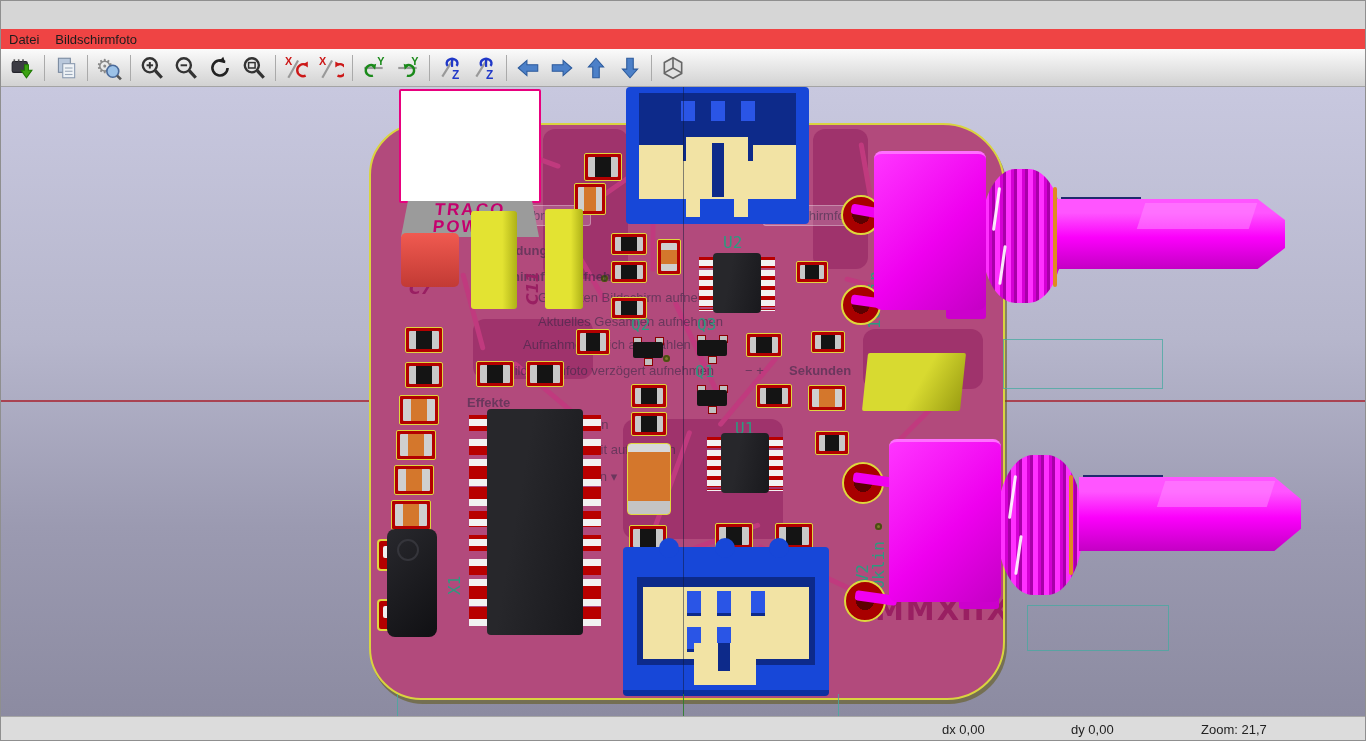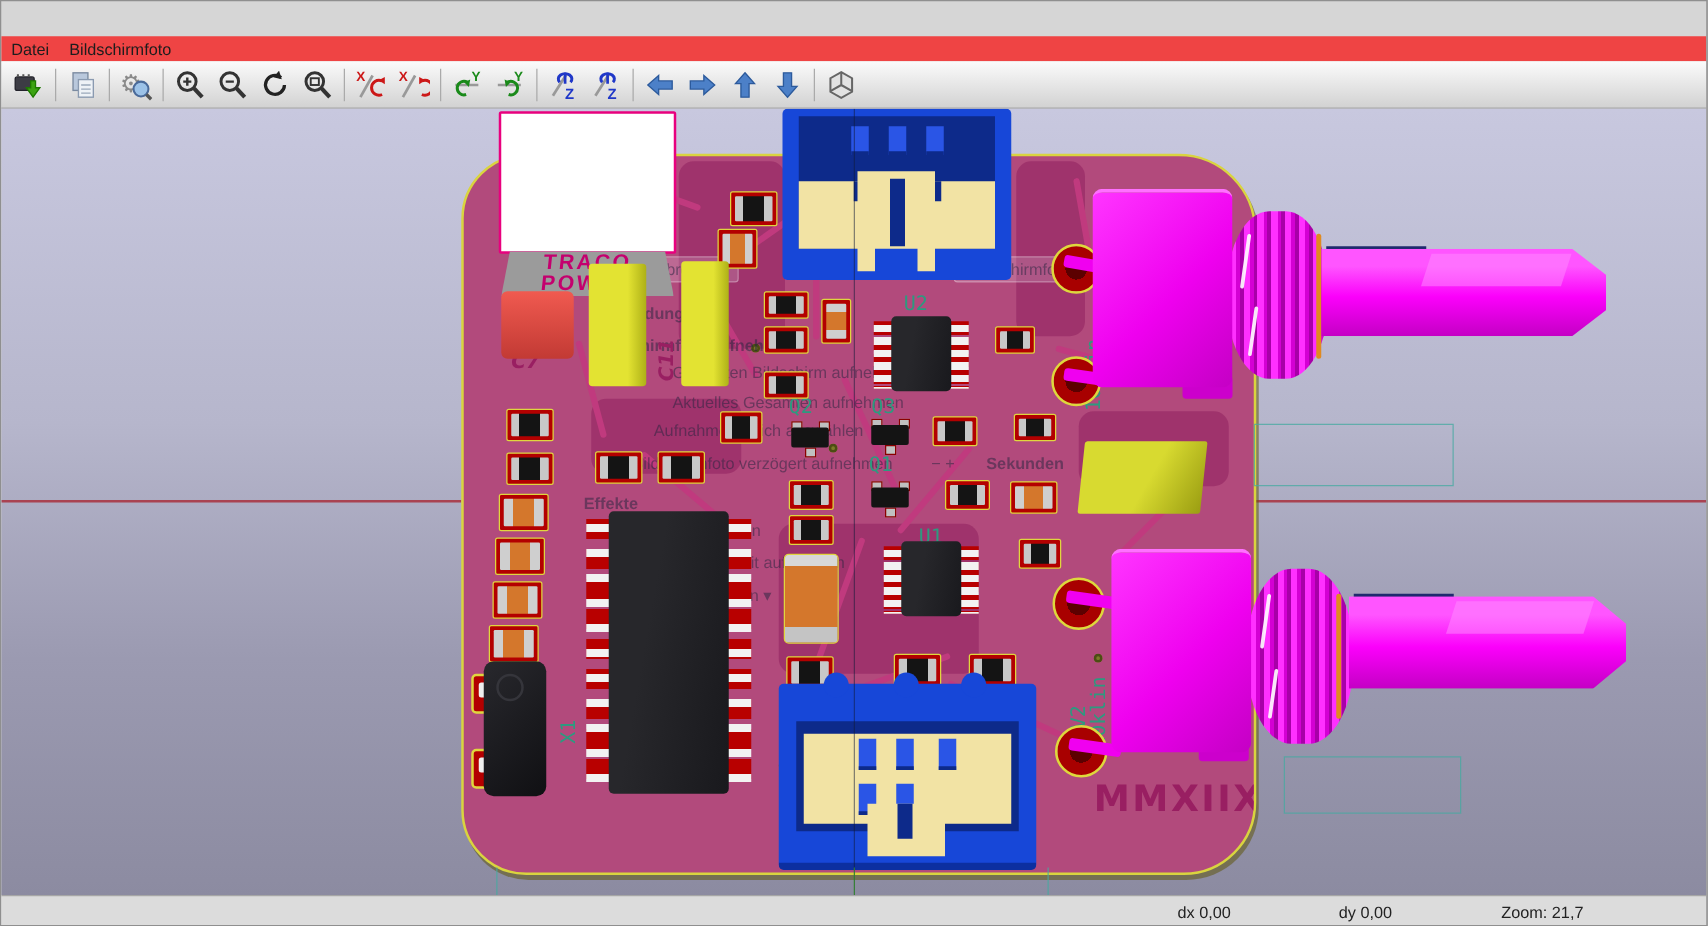--- a/index.html
+++ b/index.html
@@ -295,21 +295,21 @@
       <div class="via" style="left:284px;top:10px;"></div>
       <div class="via" style="left:520px;top:70px;"></div>
       <div class="via" style="left:230px;top:150px;"></div>
       <div class="via" style="left:292px;top:230px;"></div>
       <div class="via" style="left:515px;top:264px;"></div>
       <div class="via" style="left:504px;top:398px;"></div>
       <div class="via" style="left:252px;top:484px;"></div>
       <div class="via" style="left:537px;top:144px;"></div>
       <div class="via" style="left:42px;top:494px;"></div>
       <div class="via" style="left:82px;top:84px;"></div>
-      <div class="silk" style="left:504px;top:497px;font-size:29px;letter-spacing:2px;font-style:normal;">MMXIIX</div>
+      <div class="silk" style="left:504px;top:468px;font-size:29px;letter-spacing:2px;font-style:normal;">MMXIIX</div>
     </div>
 
     <div class="layer" id="ghost-layer">
         <span class="ghost box" style="left: 505px; top: 118px;">Abbrechen</span>
         <span class="ghost box" style="left: 762px; top: 118px;">Bildschirmfoto</span>
         <span class="ghost b" style="left: 472px; top: 156px;">Anwendung</span>
         <span class="ghost b" style="left: 472px; top: 182px;">Bildschirmfoto aufnehmen</span>
         <span class="ghost" style="left: 537px; top: 203px;">Gesamten Bildschirm aufnehmen</span>
         <span class="ghost" style="left: 537px; top: 227px;">Aktuelles Gesamten aufnehmen</span>
         <span class="ghost" style="left: 522px; top: 250px;">Aufnahmebereich auswählen</span>

